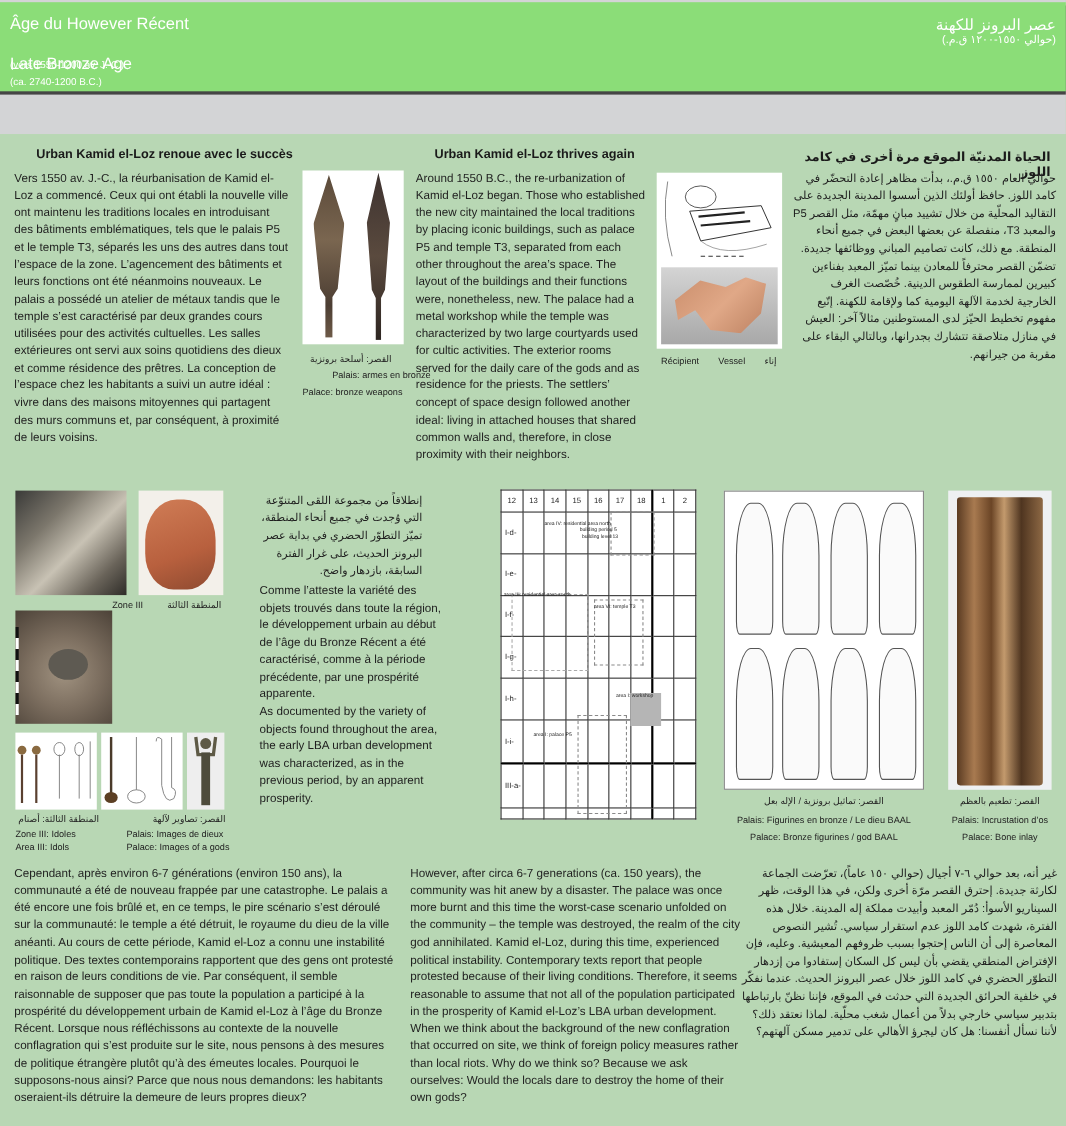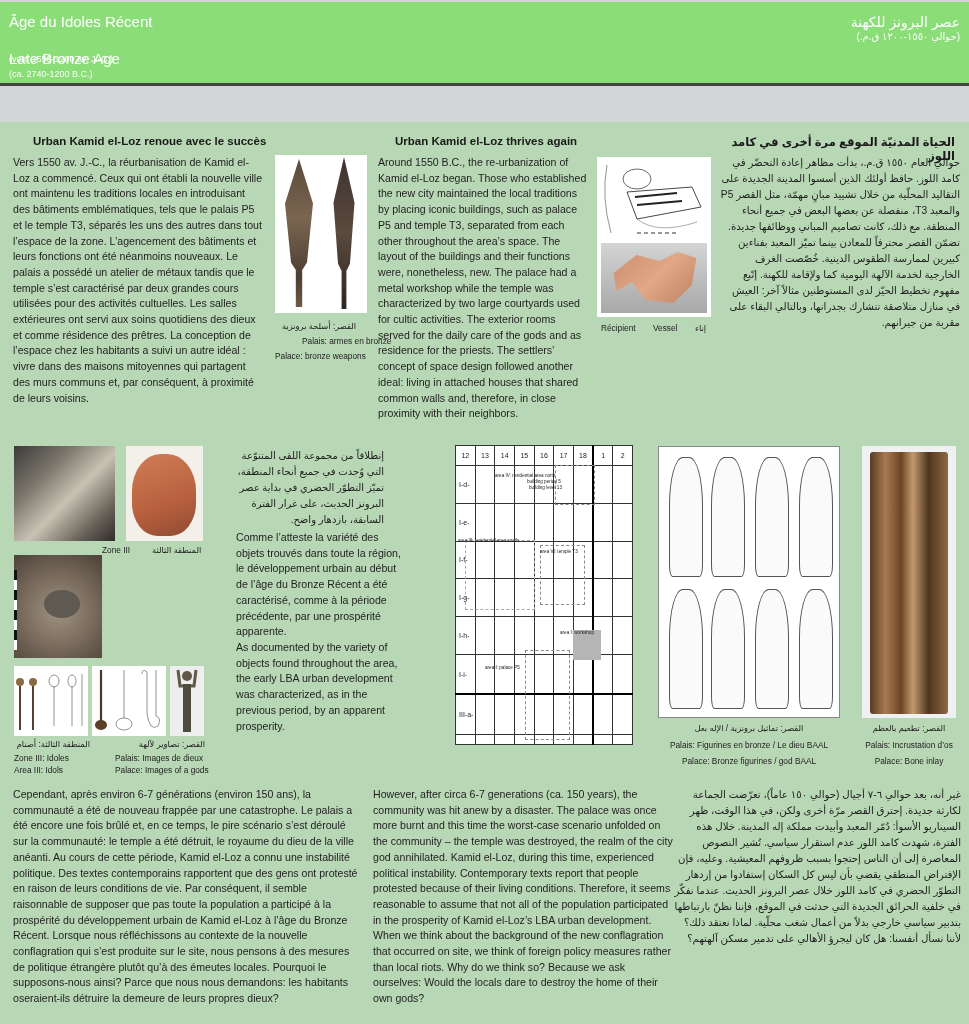--- a/index.html
+++ b/index.html
@@ -53,21 +53,21 @@
   .figure { position: absolute; border: 1px solid #555; border-radius: 40% 40% 10% 10%; background: #fafafa; }
   .bone { position: absolute; background: linear-gradient(90deg,#5a3b22,#a87a50 20%,#6b4526 40%,#c39a6d 55%,#4f3520 75%,#8d6844);
           border-radius: 3px; }
 </style>
 </head>
 <body>
 
 <div class="gray-band"></div>
 
 <div class="header">
-  <div class="hdr-fr-title">Âge du Idoles Récent</div>
+  <div class="hdr-fr-title">Âge du However Récent</div>
   <div class="hdr-fr-sub">(vers 1550-1200 av. J.-C.)</div>
   <div class="hdr-en-title">Late Bronze Age</div>
   <div class="hdr-en-sub">(ca. 2740-1200 B.C.)</div>
   <div class="hdr-ar-title">عصر البرونز للكهنة</div>
   <div class="hdr-ar-sub">(حوالي ١٥٥٠-١٢٠٠ ق.م.)</div>
 </div>
 
 <div class="panel"></div>
 
 <div class="heading" style="left:33px;top:135px;">Urban Kamid el-Loz renoue avec le succès</div>

